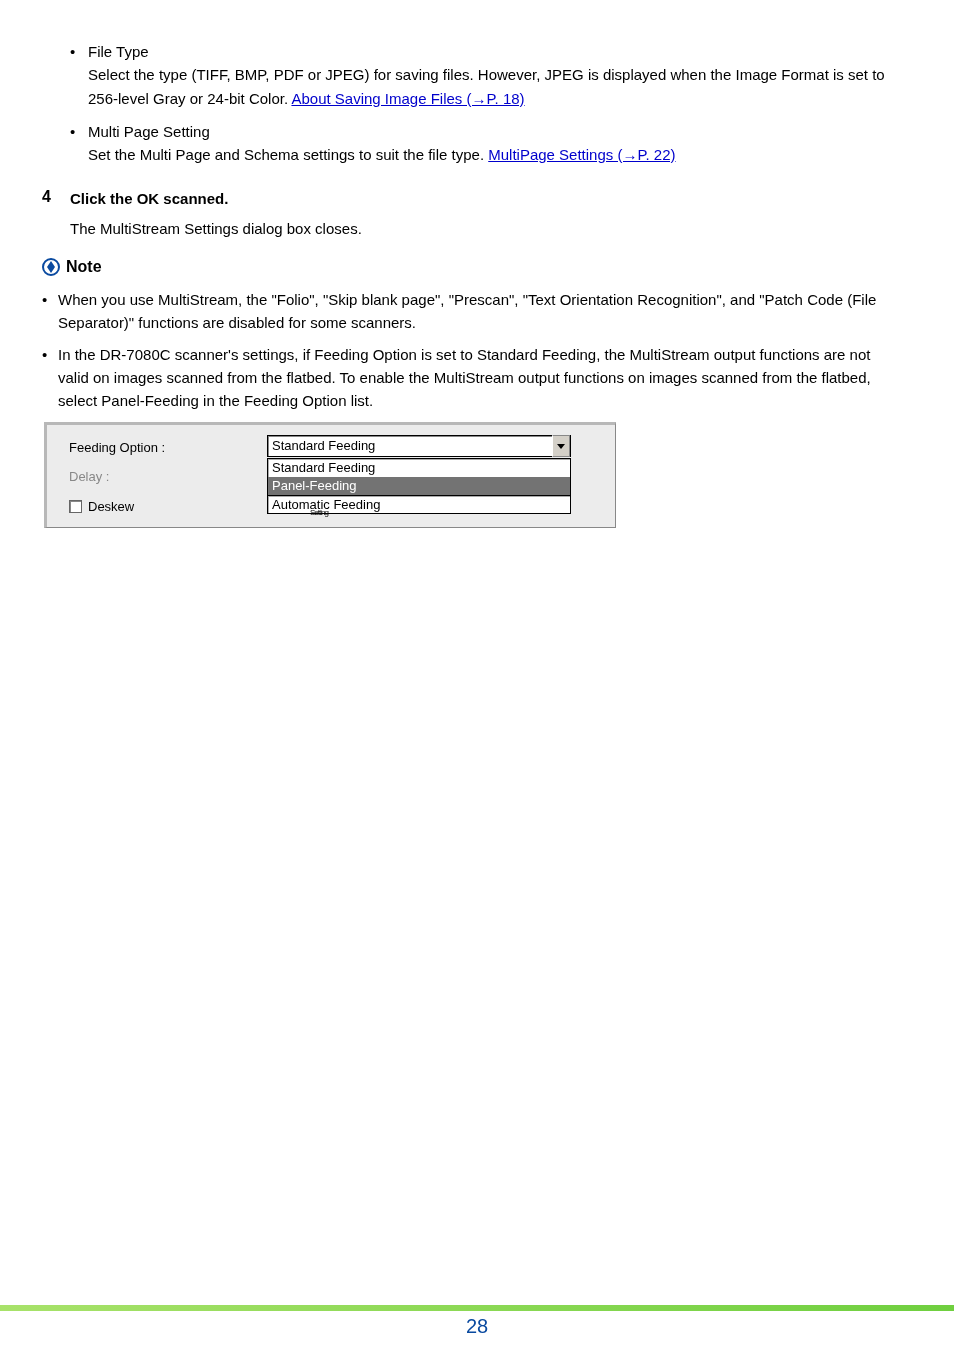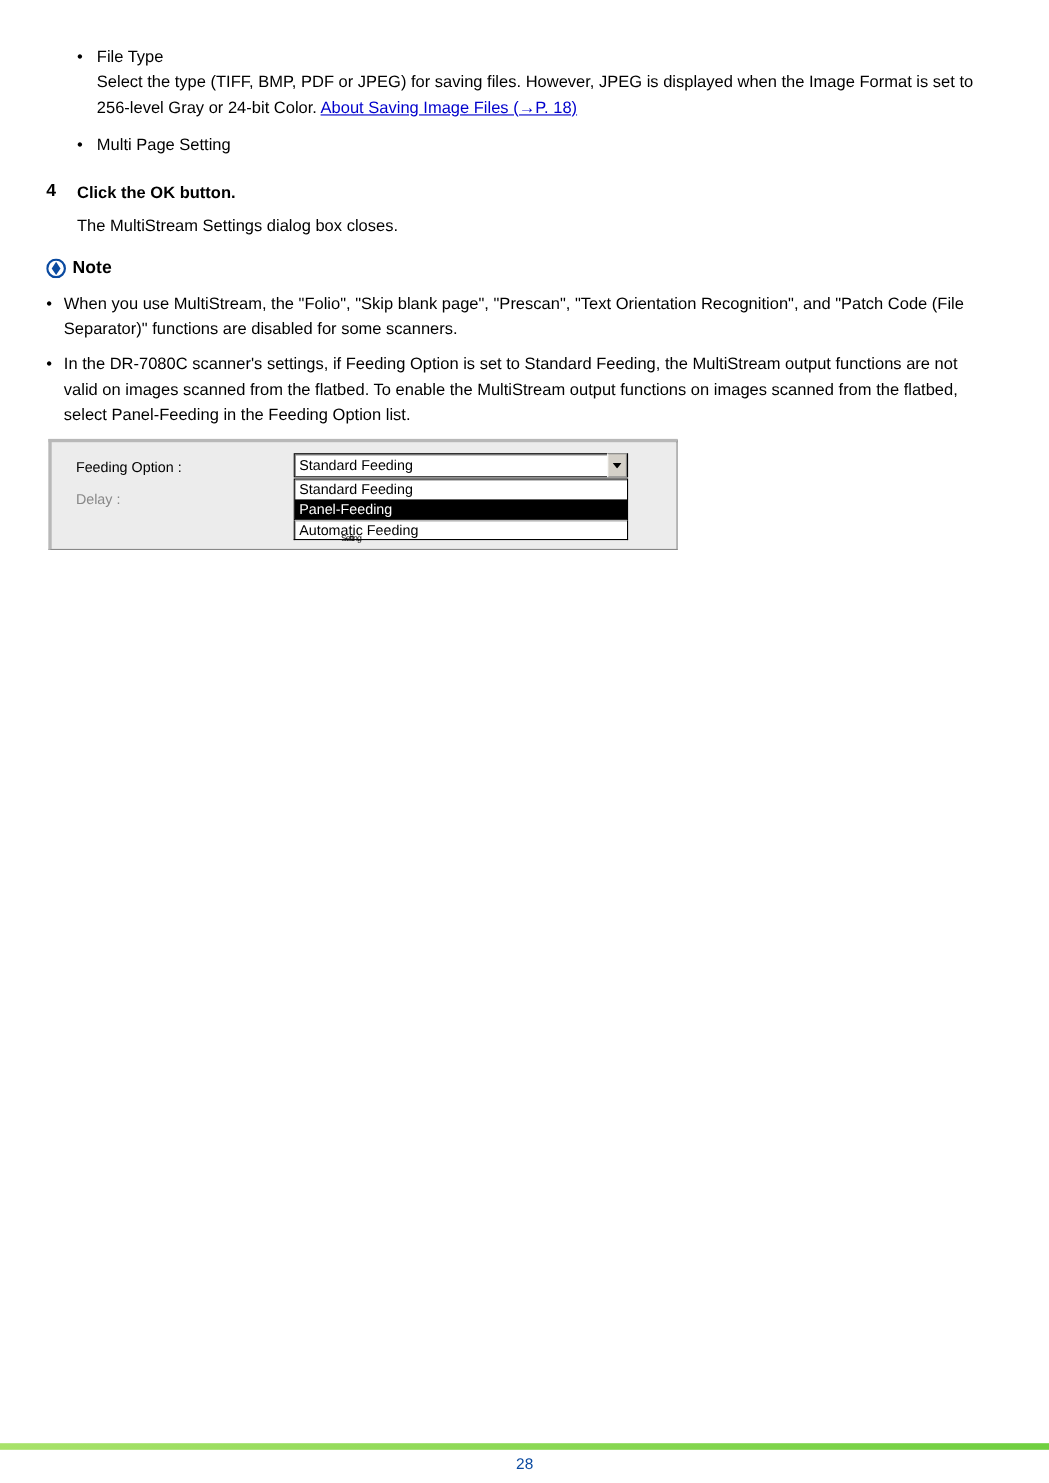--- a/index.html
+++ b/index.html
@@ -158,21 +158,21 @@
     background: #fff;
     box-shadow: inset 1px 1px 0 #aaa;
     margin-left: 198px;
     margin-top: -1px;
   }
   .ss-drop-item {
     padding: 1px 4px;
     line-height: 16px;
   }
   .ss-drop-item.highlight {
-    background: #000000;
+    background: #737373;
     color: #fff;
   }
   .ss-bottom-label {
     position: relative;
     margin-left: 198px;
     margin-top: -1px;
     width: 304px;
     border: 1px solid #000;
     border-top: none;
     background: #fff;
@@ -202,44 +202,47 @@
     left: 0;
     width: 954px;
   }
   .footer-bar {
     height: 6px;
     background: linear-gradient(to right, #a8e26a 0%, #6fcf3f 100%);
   }
   .footer-num {
     text-align: center;
     color: #0a4aa0;
-    font-size: 14px;
+    font-size: 20px;
     padding: 4px 0 10px 0;
   }
 </style>
 </head>
 <body>
 
 <div class="content">
 
   <ul class="bullet-list">
     <li>
       <span>File Type</span>
       <span class="sub-indent">
         <span>Select the type (TIFF, BMP, PDF or JPEG) for saving files. However, JPEG is displayed when the Image Format is set to 256-level Gray or 24-bit Color. </span><a class="link" href="#">About Saving Image Files (→P. 18)</a>
       </span>
     </li>
     <li>
       <span>Multi Page Setting</span>
+      <span class="sub-indent">
+        <span>Set the Multi Page and Schema settings to suit the file type. </span><a class="link" href="#">MultiPage Settings (→P. 22)</a>
+      </span>
     </li>
   </ul>
 
   <div class="step-row">
     <div class="step-num">4</div>
-    <div class="step-text">Click the OK button.</div>
+    <div class="step-text">Click the OK scanned.</div>
   </div>
   <div class="step-desc">The MultiStream Settings dialog box closes.</div>
 
   <div class="note-header">
     <svg class="note-icon" viewBox="0 0 18 18">
       <circle cx="9" cy="9" r="8" fill="none" stroke="#0a4aa0" stroke-width="2"></circle>
       <polygon points="9,3 13,9 9,15 5,9" fill="#0a4aa0"></polygon>
     </svg>
     <span class="note-title">Note</span>
   </div>
@@ -265,20 +268,25 @@
           <div class="ss-drop-item">Standard Feeding</div>
           <div class="ss-drop-item highlight">Panel-Feeding</div>
         </div>
         <div class="ss-row">
           <div class="ss-label disabled" style="margin-top:-32px;">Delay :</div>
         </div>
         <div class="ss-bottom-label">
           <span>Automatic Feeding</span>
           <span class="ss-strike">Setting</span>
         </div>
+        <div class="ss-row ss-deskew-row">
+          <div class="ss-label" style="padding-top:0;">
+            <span class="ss-checkbox"></span><span>Deskew</span>
+          </div>
+        </div>
       </div>
 
     </li>
   </ul>
 
 </div>
 
 <div class="footer">
   <div class="footer-bar"></div>
   <div class="footer-num">28</div>

